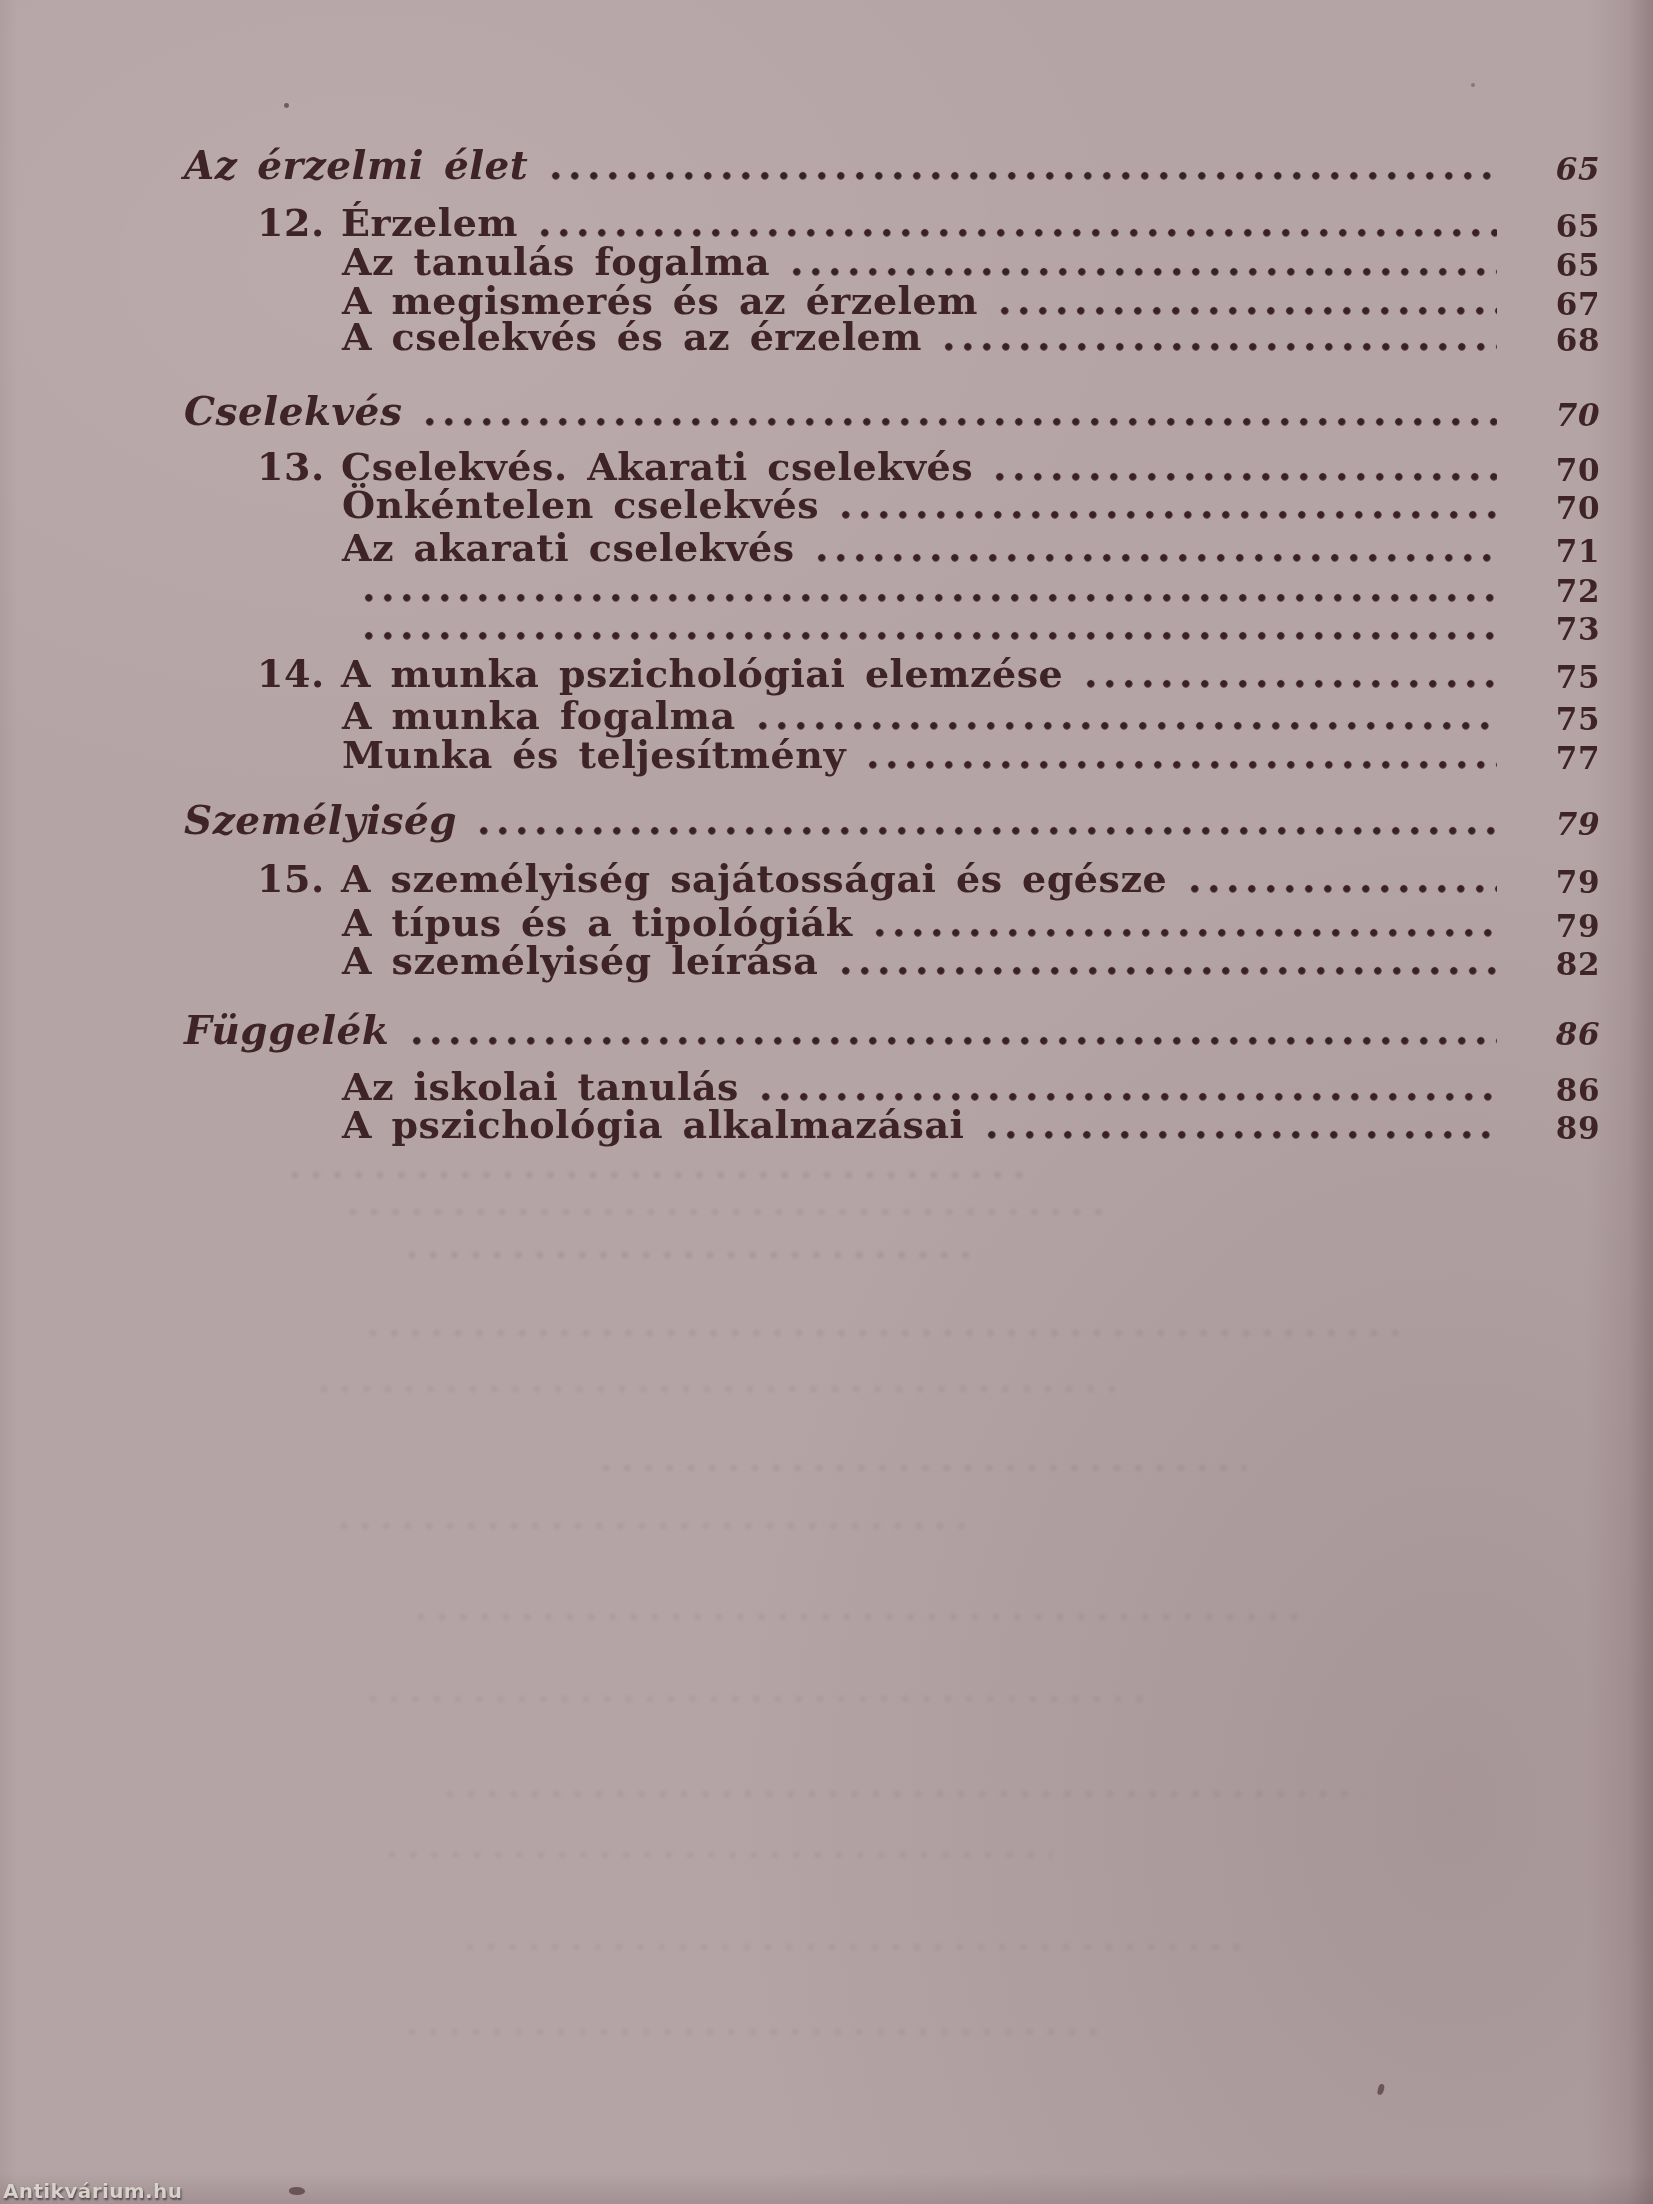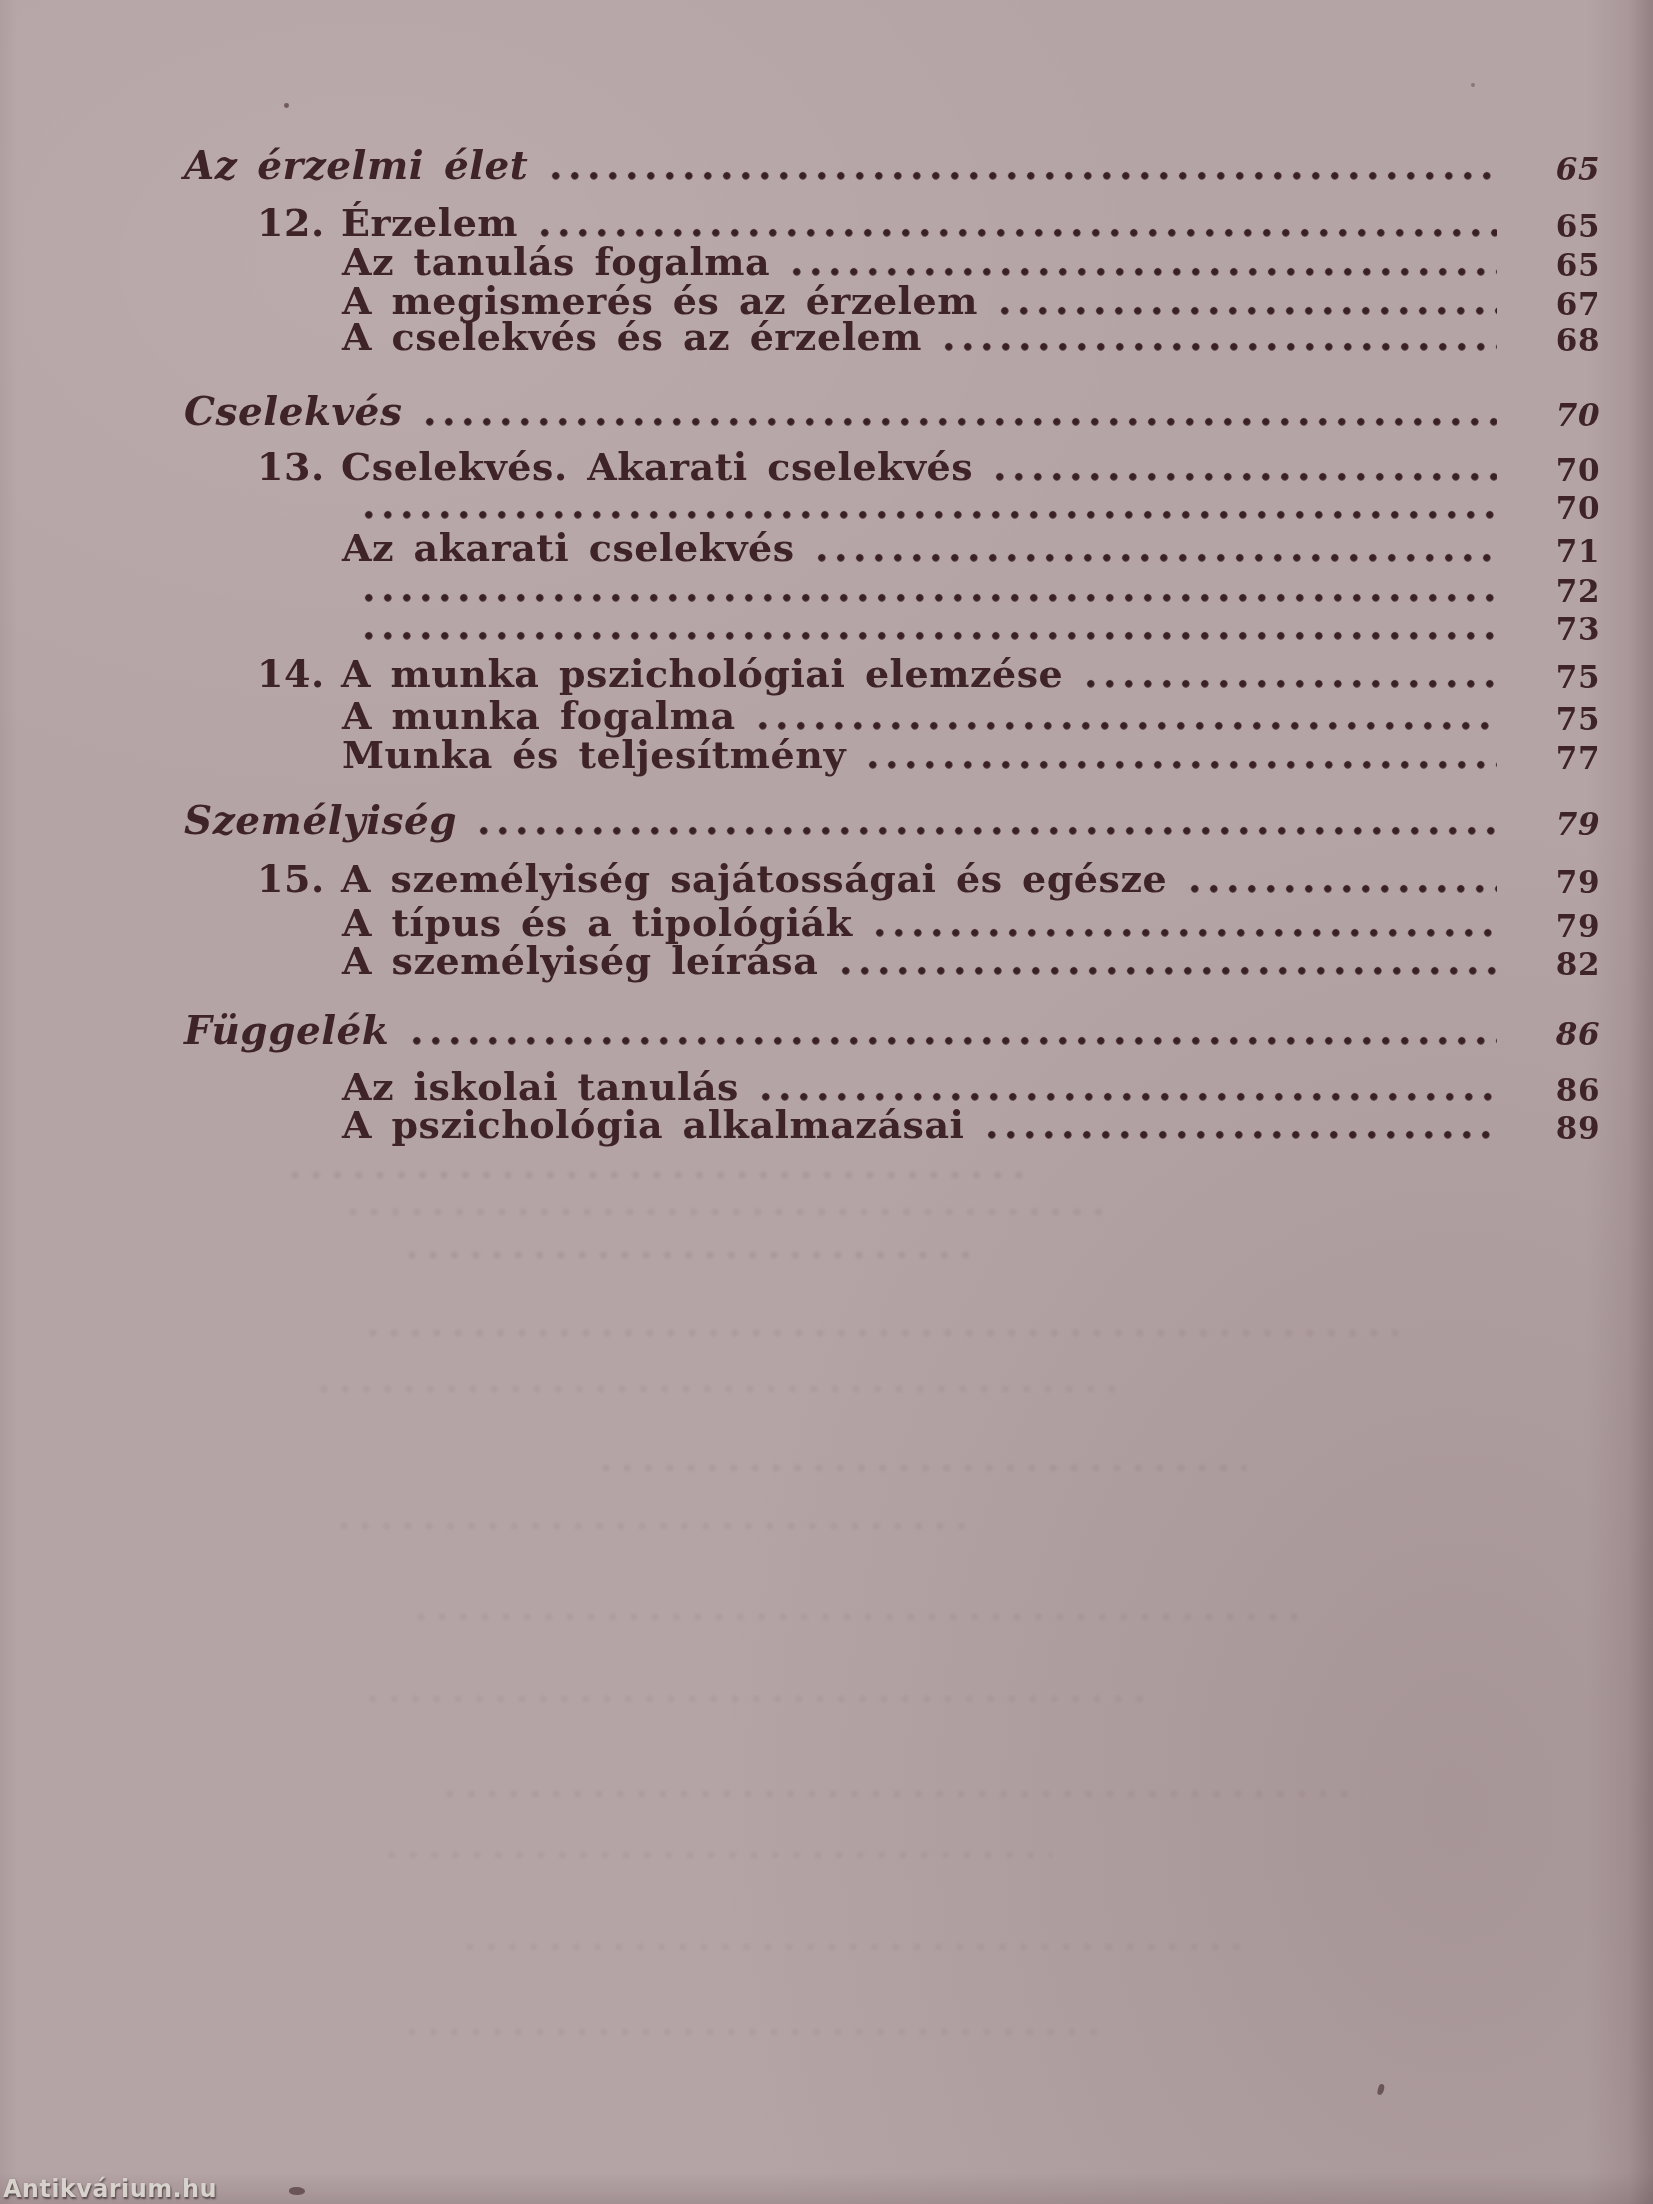--- a/index.html
+++ b/index.html
@@ -45,21 +45,21 @@
   
   .speck{position:absolute;background:#4a3034;border-radius:50%;opacity:0.65;}
   .speck.s1{left:284px;top:103px;width:4.9px;height:4.9px;}
   .speck.s2{left:289px;top:2187px;width:15.5px;height:7.8px;border-radius:45% 55% 50% 50%;}
   .speck.s3{left:1378px;top:2084px;width:5.8px;height:10.7px;border-radius:50% 50% 60% 40%;transform:rotate(14deg);}
   .speck.s4{left:1471px;top:83px;width:3.9px;height:3.9px;opacity:0.4;}
   
   .watermark{
     position:absolute;left:2.9px;bottom:1.9px;
     font-family:"DejaVu Sans","Liberation Sans",sans-serif;
-    font-weight:700;font-size:24px;letter-spacing:0.4px;
+    font-weight:700;font-size:20px;letter-spacing:0.4px;
     color:#d8d2cc;text-shadow:1px 1.9px 1.9px rgba(38,24,26,0.6), 0 0 1px rgba(38,24,26,0.35);
   }
 </style>
 </head>
 <body>
 
 <div class="page">
 
   <div class="row header" style="top:140px">
     <span class="label">Az érzelmi élet</span>
@@ -99,20 +99,21 @@
   </div>
 
   <div class="row numbered" style="top:441px">
     <span class="num">13.</span>
     <span class="label">Cselekvés. Akarati cselekvés</span>
     <span class="dots"></span>
     <span class="pagenum">70</span>
   </div>
 
   <div class="row sub" style="top:479px">
+    <span class="label">Önkéntelen cselekvés</span>
     <span class="dots"></span>
     <span class="pagenum">70</span>
   </div>
 
   <div class="row sub" style="top:522px">
     <span class="label">Az akarati cselekvés</span>
     <span class="dots"></span>
     <span class="pagenum">71</span>
   </div>
 

